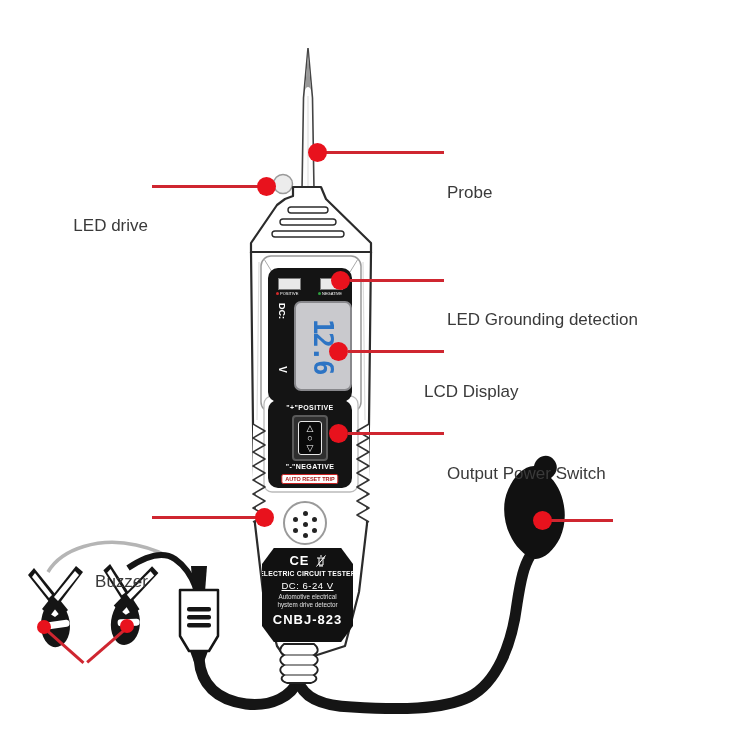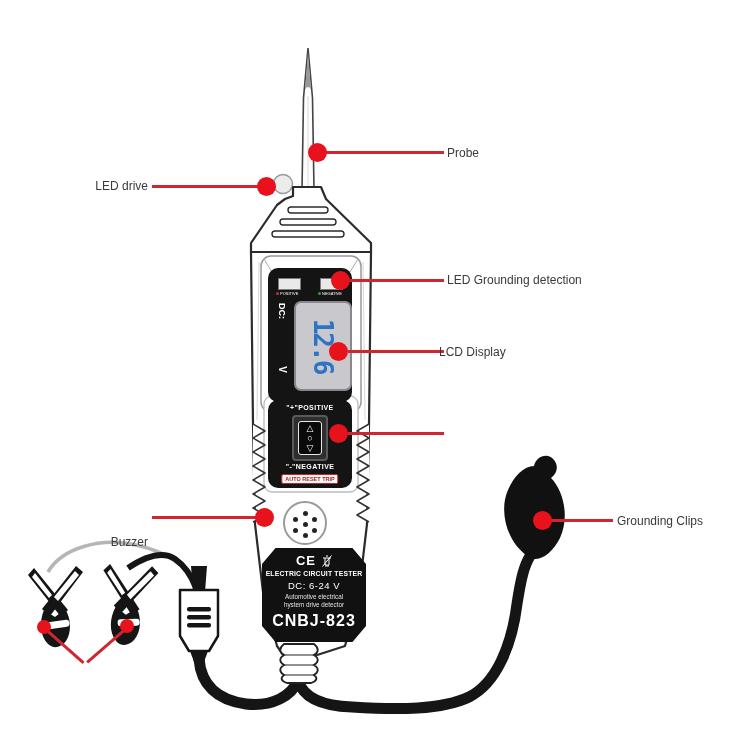--- a/index.html
+++ b/index.html
@@ -1,19 +1,19 @@
 <!DOCTYPE html>
 <html style="--annotation-dot: #e8121d; --annotation-line: #cf2630; --lcd-digit: #2d74c4; --positive-led: #d42a2a; --negative-led: #2e9e3e;"><head>
 <meta charset="utf-8">
 <style>
   html,body{margin:0;padding:0;background:#fff;}
   .canvas{position:relative;width:750px;height:750px;background:#ffffff;overflow:hidden;
           font-family:"Liberation Sans",sans-serif;}
   .layer-svg{position:absolute;left:0;top:0;z-index:1;}
-  .ann-label{position:absolute;color:#3a3a3a;font-size:12px;line-height:22px;white-space:nowrap;z-index:6;}
+  .ann-label{position:absolute;color:#3a3a3a;font-size:17px;line-height:22px;white-space:nowrap;z-index:6;margin-top:40px;}
   .ann-line{position:absolute;height:3px;background:var(--annotation-line,#cf2630);z-index:5;}
   .ann-line.diag{transform-origin:left center;height:2.5px;}
   .ann-dot{position:absolute;width:19px;height:19px;border-radius:50%;
            background:var(--annotation-dot,#e8121d);z-index:6;}
   .ann-dot.small{width:14px;height:14px;}
   .center{text-align:center;}
   
   .panel{position:absolute;z-index:3;background:#141414;}
   .display-panel{left:268px;top:268px;width:84px;height:134px;border-radius:10px;}
   .led-window{position:absolute;width:21px;height:10px;background:#e9e9e9;border:1px solid #7a7a7a;top:10px;}
@@ -39,29 +39,29 @@
   .rocker{position:absolute;left:4px;top:4px;width:24px;height:34px;background:#0a0a0a;
           border:1.5px solid #e8e8e8;border-radius:3px;box-sizing:border-box;
           display:flex;flex-direction:column;align-items:center;justify-content:center;}
   .rocker span{color:#fff;font-size:9px;line-height:10px;}
   .auto-reset{position:absolute;left:50%;transform:translateX(-50%);top:74px;background:#fff;
               border:1px solid #c22;border-radius:2px;color:#a81616;font-size:5.5px;font-weight:bold;
               padding:1px 3px;white-space:nowrap;}
   .buzzer{position:absolute;left:283px;top:501px;width:44px;height:44px;border-radius:50%;
           background:#fff;border:2px solid #9a9a9a;z-index:3;box-sizing:border-box;}
   .hole{position:absolute;width:5px;height:5px;border-radius:50%;background:#232323;}
-  .plate{position:absolute;left:262px;top:548px;width:104px;height:94px;background:#111;z-index:3;
+  .plate{position:absolute;left:262px;top:548px;width:91px;height:94px;background:#111;z-index:3;
          clip-path:polygon(13% 0,87% 0,100% 17%,100% 83%,87% 100%,13% 100%,0 83%,0 17%);
          display:flex;flex-direction:column;align-items:center;color:#fff;}
   .ce-row{display:flex;align-items:flex-end;gap:6px;margin-top:6px;}
   .ce-text{font-size:13px;font-weight:bold;line-height:13px;letter-spacing:1px;}
   .plate-title{font-size:6.8px;font-weight:bold;letter-spacing:.2px;margin-top:3px;white-space:nowrap;}
-  .plate-range{font-size:9.5px;margin-top:3px;letter-spacing:.5px;}
+  .plate-range{font-size:9.5px;margin-top:3px;letter-spacing:.5px;text-decoration:underline;}
   .plate-desc{font-size:6.3px;color:#e0e0e0;margin-top:2px;line-height:7.5px;}
-  .plate-model{font-size:16px;font-weight:bold;letter-spacing:1px;margin-top:4px;}
+  .plate-model{font-size:13px;font-weight:bold;letter-spacing:1px;margin-top:4px;}
 </style>
 </head>
 <body>
 
 <div class="canvas">
 
   <svg class="layer-svg" width="750" height="750" viewBox="0 0 750 750">
     <defs>
       <g id="clamp">
         <path d="M20,-40 L27,-34 L-6,10 L-14,3 Z" fill="#151515"></path>
@@ -193,32 +193,32 @@
   <div class="ann-dot" style="left:308px;top:143px;"></div>
 
   <div class="ann-label" style="right:602px;top:175px;">LED drive</div>
   <div class="ann-line" style="left:152px;top:185px;width:108px;"></div>
   <div class="ann-dot" style="left:257px;top:177px;"></div>
 
   <div class="ann-label" style="left:447px;top:269px;">LED Grounding detection</div>
   <div class="ann-line" style="left:350px;top:279px;width:94px;"></div>
   <div class="ann-dot" style="left:331px;top:271px;"></div>
 
-  <div class="ann-label" style="left:439px;top:341px;text-align:right;">LCD Display</div>
+  <div class="ann-label" style="left:424px;top:341px;text-align:right;">LCD Display</div>
   <div class="ann-line" style="left:348px;top:350px;width:96px;"></div>
   <div class="ann-dot" style="left:329px;top:342px;"></div>
 
+  <div class="ann-label" style="left:447px;top:423px;">Output Power Switch</div>
   <div class="ann-line" style="left:348px;top:432px;width:96px;"></div>
   <div class="ann-dot" style="left:329px;top:424px;"></div>
 
   <div class="ann-label" style="right:602px;top:531px;">Buzzer</div>
   <div class="ann-line" style="left:152px;top:516px;width:106px;"></div>
   <div class="ann-dot" style="left:255px;top:508px;"></div>
 
-  <div class="ann-label" style="left:617px;top:510px;">Grounding Clips</div>
   <div class="ann-line" style="left:551px;top:519px;width:62px;"></div>
   <div class="ann-dot" style="left:533px;top:511px;"></div>
 
   <div class="ann-line diag" style="left:47px;top:629px;width:49px;transform:rotate(41.6deg);"></div>
   <div class="ann-line diag" style="left:87px;top:661px;width:50px;transform:rotate(-41deg);"></div>
   <div class="ann-dot small" style="left:37px;top:620px;"></div>
   <div class="ann-dot small" style="left:120px;top:619px;"></div>
 
 </div>
 

